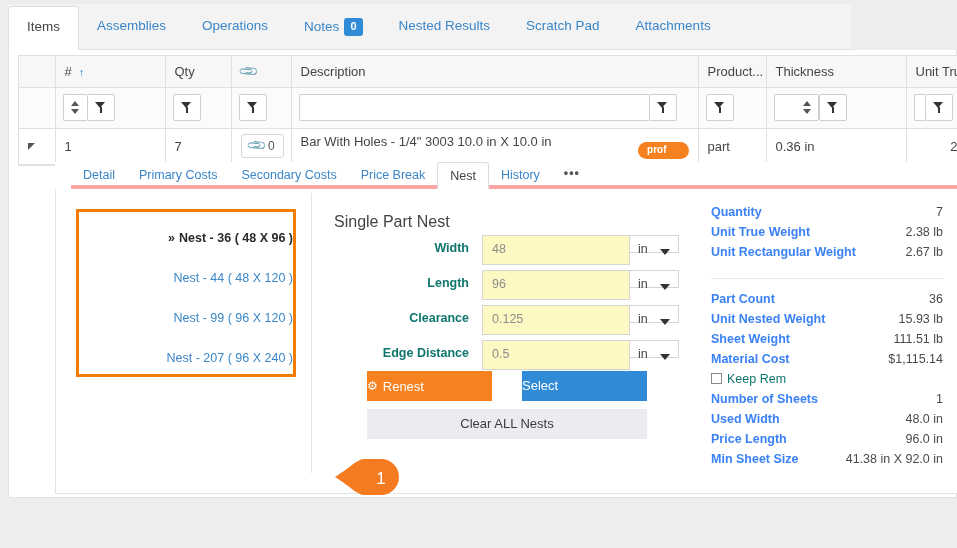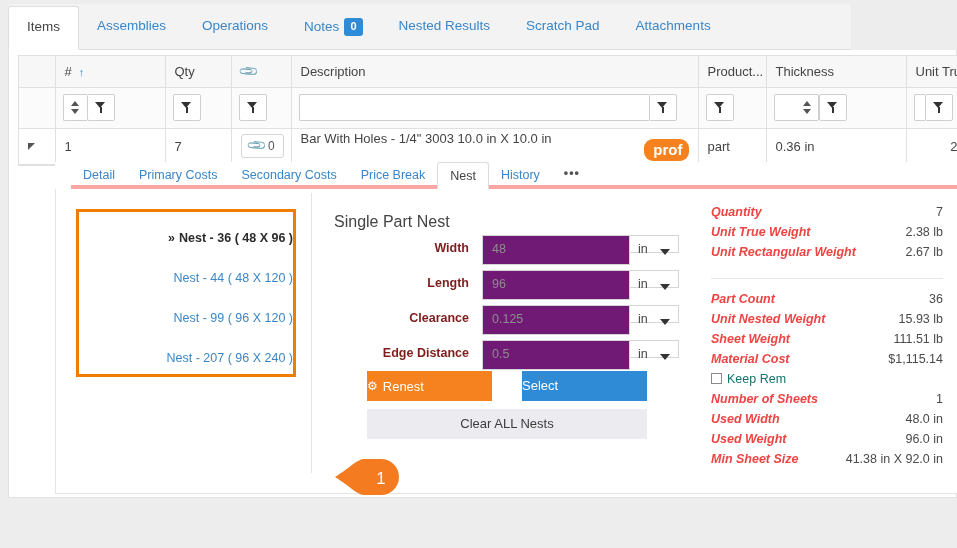--- a/index.html
+++ b/index.html
@@ -189,24 +189,24 @@
     width: 0; height: 0;
     border-top: 7px solid #555;
     border-right: 7px solid transparent;
     margin-right: 12px;
     vertical-align: 1px;
   }
   .pill-orange {
     display: inline-block;
     background: #f5821f;
     color: #fff;
-    font-size: 15px;
+    font-size: 10px;
     font-weight: bold;
     border-radius: 9px;
-    padding: 3px 6px 4px 9px;
+    padding: 3px 22px 4px 9px;
     line-height: 1;
   }
   .right { text-align: right !important; }
 
   
   #detail {
     position: absolute;
     left: 46px; top: 112px;
     width: 903px;
     height: 332px;
@@ -294,28 +294,28 @@
     width: 330px;
     height: 30px;
   }
   .flabel {
     position: absolute;
     left: 0; top: 6px;
     width: 135px;
     text-align: right;
     font-size: 12.5px;
     font-weight: bold;
-    color: #7f1d1d;
+    color: #0f766e;
   }
   .finput {
     position: absolute;
     left: 148px; top: 0;
     width: 148px; height: 30px;
     border: 1px solid #d5d5d5;
-    background: #701a75;
+    background: #fef9c3;
     font-size: 12.5px;
     color: #8d8d8d;
     padding: 6px 0 0 9px;
   }
   .funit {
     position: absolute;
     left: 296px; top: 0;
     width: 49px; height: 18px;
     border: 1px solid #d5d5d5;
     border-left: none;
@@ -366,21 +366,21 @@
     position: absolute;
     left: 655px; top: 16px;
     width: 232px;
   }
   .srow {
     height: 20px;
     font-size: 12.5px;
     position: relative;
     white-space: nowrap;
   }
-  .slabel { font-weight: bold; color: #ef4444; font-style: italic; }
+  .slabel { font-weight: bold; color: #3b82f6; }
   .sval { position: absolute; right: 0; top: 0; color: #4a4a4a; }
   .sdiv {
     height: 1px; background: #e6e6e6;
     margin: 13px 0 13px 0;
   }
   .chk {
     display: inline-block;
     width: 11px; height: 11px;
     border: 1px solid #8a8a8a;
     background: #fff;
@@ -540,20 +540,20 @@
 
           <div class="srow"><span class="slabel">Part Count</span><span class="sval">36</span></div>
           <div class="srow"><span class="slabel">Unit Nested Weight</span><span class="sval">15.93 lb</span></div>
           <div class="srow"><span class="slabel">Sheet Weight</span><span class="sval">111.51 lb</span></div>
           <div class="srow"><span class="slabel">Material Cost</span><span class="sval">$1,115.14</span></div>
 
           <div class="srow"><span class="chk"></span><span class="chklabel">Keep Rem</span></div>
 
           <div class="srow"><span class="slabel">Number of Sheets</span><span class="sval">1</span></div>
           <div class="srow"><span class="slabel">Used Width</span><span class="sval">48.0 in</span></div>
-          <div class="srow"><span class="slabel">Used Weight</span><span class="sval">96.0 in</span></div>
+          <div class="srow"><span class="slabel">Price Length</span><span class="sval">96.0 in</span></div>
           <div class="srow"><span class="slabel">Min Sheet Size</span><span class="sval">41.38 in X 92.0 in</span></div>
         </div>
 
       </div>
     </div>
   </div>
 </div>
 
 </body></html>

